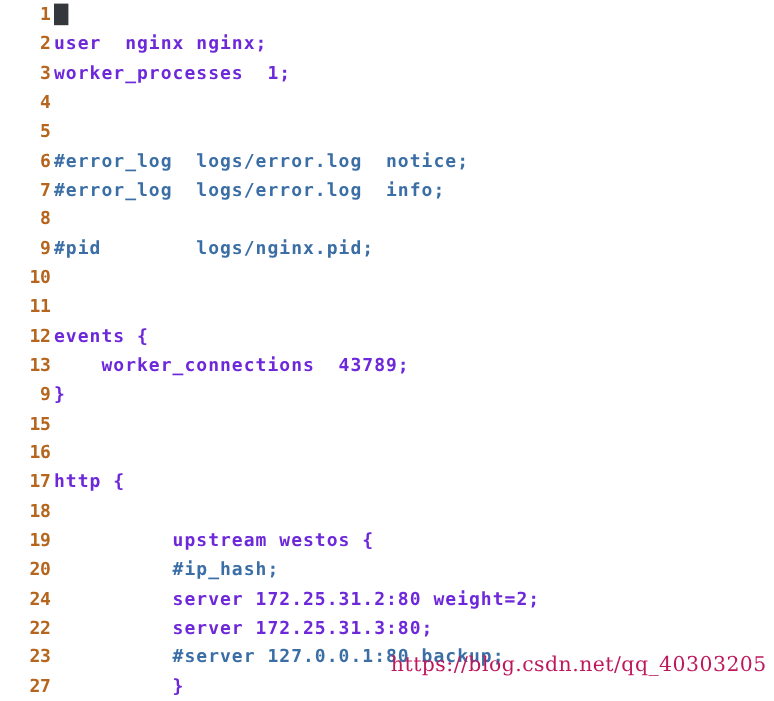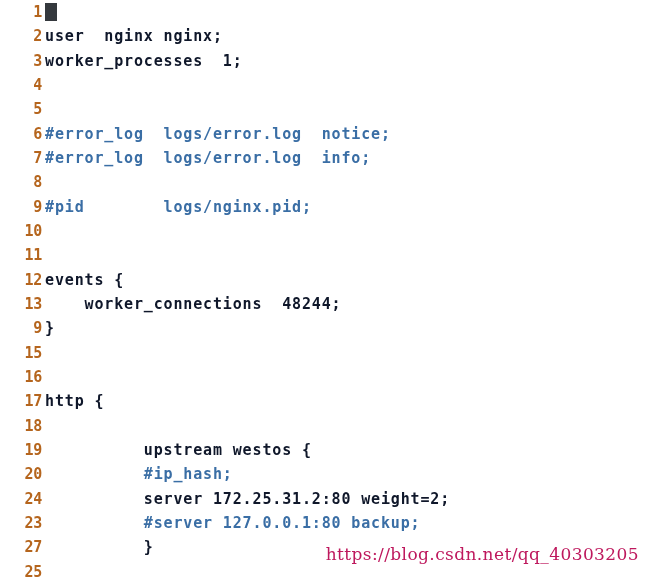--- a/index.html
+++ b/index.html
@@ -55,21 +55,21 @@
     position: absolute;
     left: 45px;
     top: 0;
     white-space: pre;
     font-size: 15px;
     font-weight: bold;
     font-family: "DejaVu Sans Mono", "Liberation Mono", monospace;
     letter-spacing: 0.85px;
   }
 
-  .tok-plain { color: #0f172a; }
+  .tok-plain { color: #6d28d9; }
   .tok-comment { color: #3a6ea5; }
 
   .cursor-block {
     position: absolute;
     left: 45px;
     top: 3px;
     width: 12px;
     height: 18px;
     background: #34383d;
   }
@@ -99,29 +99,30 @@
       <div class="code-line"><span class="ln">3</span><span class="code-text tok-plain">worker_processes  1;</span></div>
       <div class="code-line"><span class="ln">4</span><span class="code-text tok-plain"></span></div>
       <div class="code-line"><span class="ln">5</span></div>
       <div class="code-line"><span class="ln">6</span><span class="code-text tok-comment">#error_log  logs/error.log  notice;</span></div>
       <div class="code-line"><span class="ln">7</span><span class="code-text tok-comment">#error_log  logs/error.log  info;</span></div>
       <div class="code-line"><span class="ln">8</span><span class="code-text tok-plain"></span></div>
       <div class="code-line"><span class="ln">9</span><span class="code-text tok-comment">#pid        logs/nginx.pid;</span></div>
       <div class="code-line"><span class="ln">10</span><span class="code-text tok-plain"></span></div>
       <div class="code-line"><span class="ln">11</span><span class="code-text tok-plain"></span></div>
       <div class="code-line"><span class="ln">12</span><span class="code-text tok-plain">events {</span></div>
-      <div class="code-line"><span class="ln">13</span><span class="code-text tok-plain">    worker_connections  48244;</span></div>
+      <div class="code-line"><span class="ln">13</span><span class="code-text tok-plain">    worker_connections  43789;</span></div>
       <div class="code-line"><span class="ln">9</span><span class="code-text tok-plain">}</span></div>
       <div class="code-line"><span class="ln">15</span><span class="code-text tok-plain"></span></div>
       <div class="code-line"><span class="ln">16</span><span class="code-text tok-plain"></span></div>
       <div class="code-line"><span class="ln">17</span><span class="code-text tok-plain">http {</span></div>
       <div class="code-line"><span class="ln">18</span><span class="code-text tok-plain"></span></div>
       <div class="code-line"><span class="ln">19</span><span class="code-text tok-plain">          upstream westos {</span></div>
       <div class="code-line"><span class="ln">20</span><span class="code-text tok-comment">          #ip_hash;</span></div>
       <div class="code-line"><span class="ln">24</span><span class="code-text tok-plain">          server 172.25.31.2:80 weight=2;</span></div>
+      <div class="code-line"><span class="ln">22</span><span class="code-text tok-plain">          server 172.25.31.3:80;</span></div>
       <div class="code-line"><span class="ln">23</span><span class="code-text tok-comment">          #server 127.0.0.1:80 backup;</span></div>
       <div class="code-line"><span class="ln">27</span><span class="code-text tok-plain">          }</span></div>
       <div class="code-line"><span class="ln">25</span><span class="code-text tok-plain"></span></div>
     </div>
 
   <div class="watermark">https://blog.csdn.net/qq_40303205</div>
 
 </div>
 
 </body></html>

